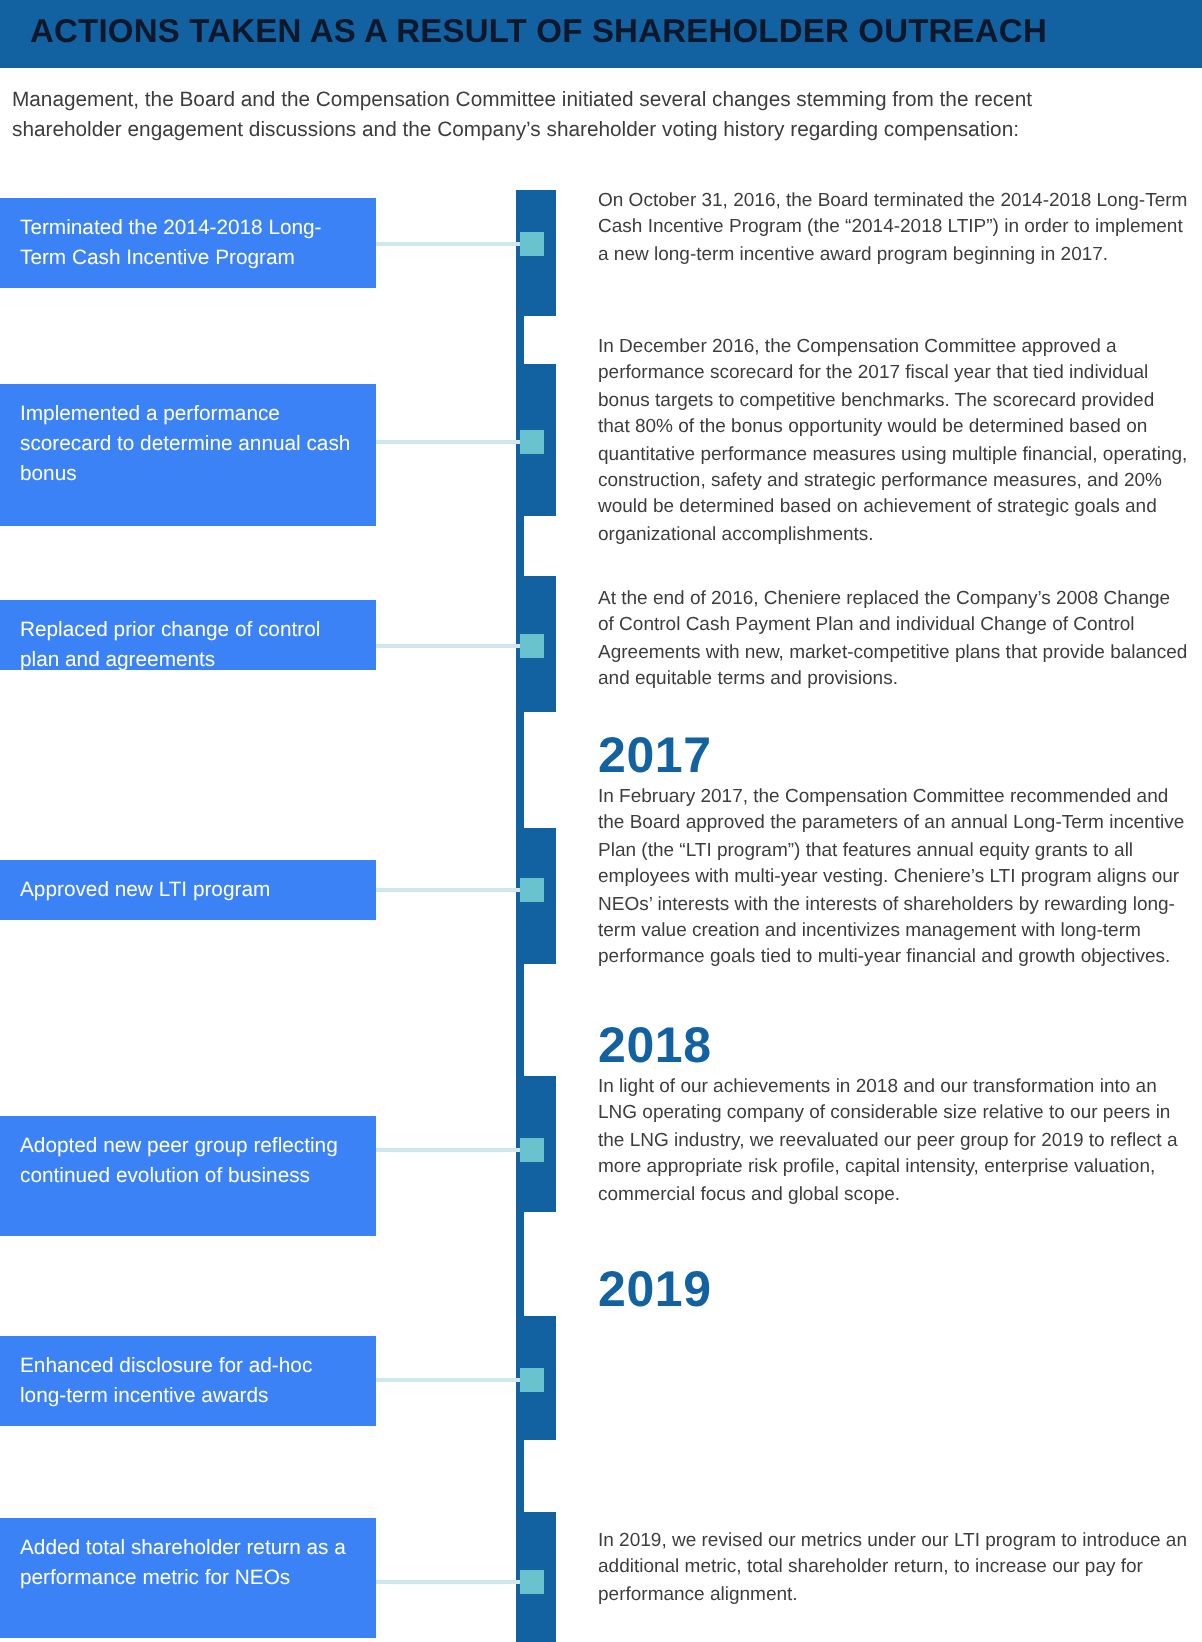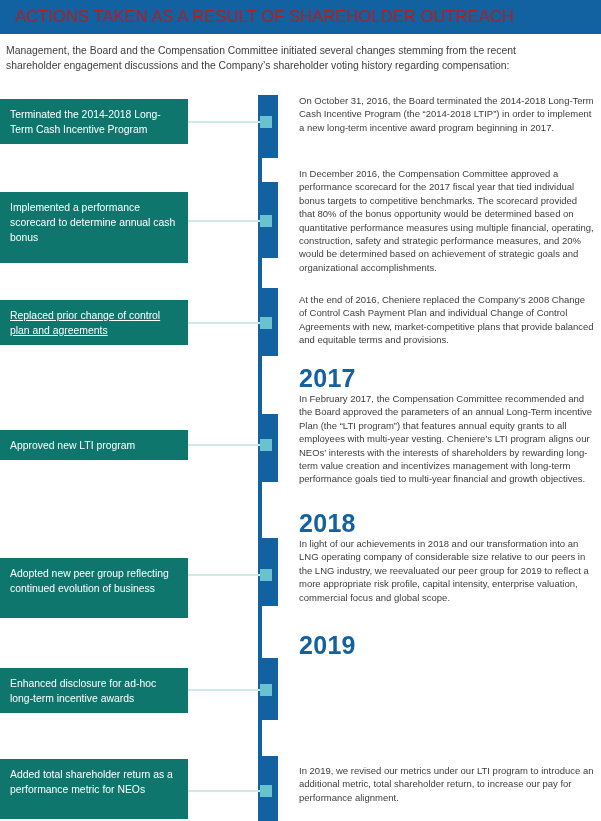--- a/index.html
+++ b/index.html
@@ -27,23 +27,23 @@
     top: 0;
     width: 601px;
     height: 34px;
     background: #1261a0;
   }
   .header-title {
     position: absolute;
     left: 15px;
     top: 7px;
     font-size: 16.5px;
-    font-weight: normal;
+    font-weight: bold;
     letter-spacing: 0.1px;
-    color: #b91c1c;
+    color: #0f172a;
     white-space: nowrap;
   }
 
   
   .intro {
     position: absolute;
     left: 6px;
     top: 44px;
     width: 560px;
     font-size: 10.4px;
@@ -76,21 +76,21 @@
     width: 12px;
     height: 12px;
     background: #68c3ce;
   }
 
   
   .label-box {
     position: absolute;
     left: 0;
     width: 188px;
-    background: #0f766e;
+    background: #3b82f6;
     color: #ffffff;
     font-size: 10.4px;
     line-height: 15px;
     box-sizing: border-box;
     padding: 8px 10px 8px 10px;
   }
 
   
   .content-para {
     position: absolute;
@@ -145,21 +145,21 @@
   <div class="marker" style="left:260px; top:569px;"></div>
 
   <div class="connector" style="left:188px; top:689px; width:72px;"></div>
   <div class="marker" style="left:260px; top:684px;"></div>
 
   <div class="connector" style="left:188px; top:790px; width:72px;"></div>
   <div class="marker" style="left:260px; top:785px;"></div>
 
   <div class="label-box" style="top:99px;  height:45px;">Terminated the 2014-2018 Long-Term Cash Incentive Program</div>
   <div class="label-box" style="top:192px; height:71px;">Implemented a performance scorecard to determine annual cash bonus</div>
-  <div class="label-box" style="top:300px; height:45px;text-decoration:underline;">Replaced prior change of control plan and agreements</div>
+  <div class="label-box" style="top:300px; height:35px;">Replaced prior change of control plan and agreements</div>
   <div class="label-box" style="top:430px; height:30px;">Approved new LTI program</div>
   <div class="label-box" style="top:546px; height:60px;margin-top:12px;">Adopted new peer group reflecting continued evolution of business</div>
   <div class="label-box" style="top:668px; height:45px;">Enhanced disclosure for ad-hoc long-term incentive awards</div>
   <div class="label-box" style="top:759px; height:60px;">Added total shareholder return as a performance metric for NEOs</div>
 
   <div class="content-para" style="top:94px;">On October 31, 2016, the Board terminated the 2014-2018 Long-Term Cash Incentive Program (the “2014-2018 LTIP”) in order to implement a new long-term incentive award program beginning in 2017.</div>
   <div class="content-para" style="top:167px;">In December 2016, the Compensation Committee approved a performance scorecard for the 2017 fiscal year that tied individual bonus targets to competitive benchmarks. The scorecard provided that 80% of the bonus opportunity would be determined based on quantitative performance measures using multiple financial, operating, construction, safety and strategic performance measures, and 20% would be determined based on achievement of strategic goals and organizational accomplishments.</div>
   <div class="content-para" style="top:293px;">At the end of 2016, Cheniere replaced the Company’s 2008 Change of Control Cash Payment Plan and individual Change of Control Agreements with new, market-competitive plans that provide balanced and equitable terms and provisions.</div>
 
   <div class="year-heading" style="top:364px;">2017</div>

